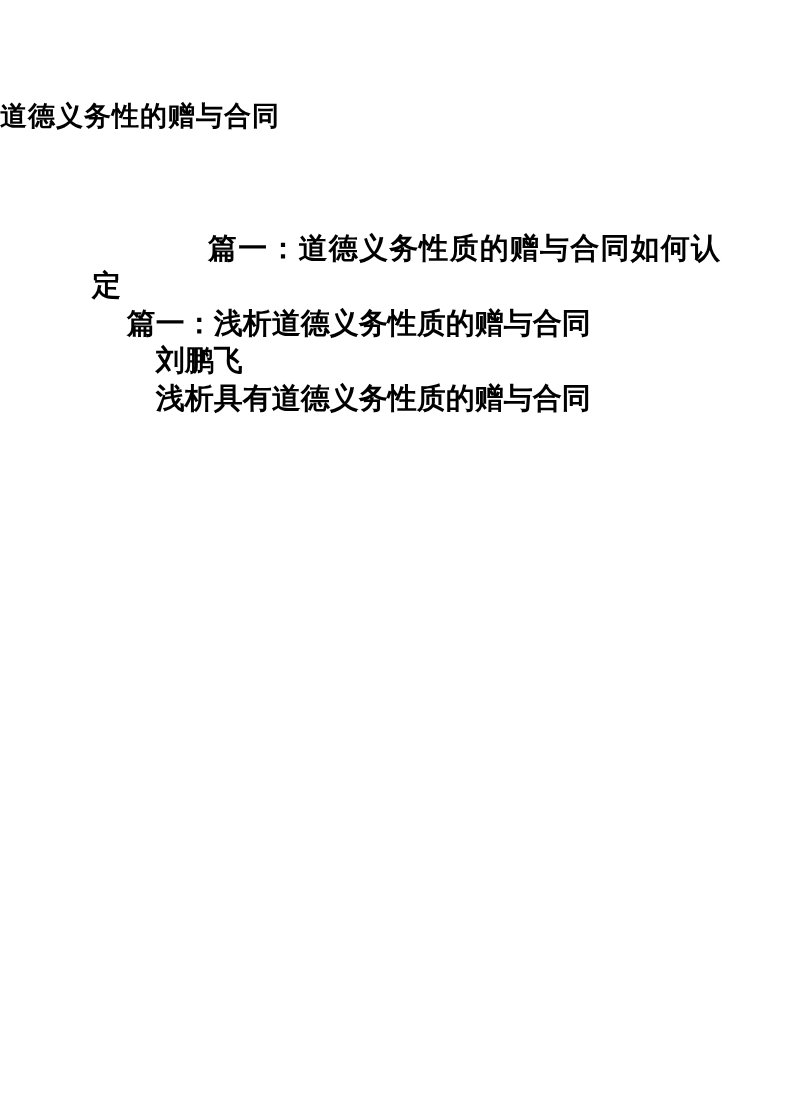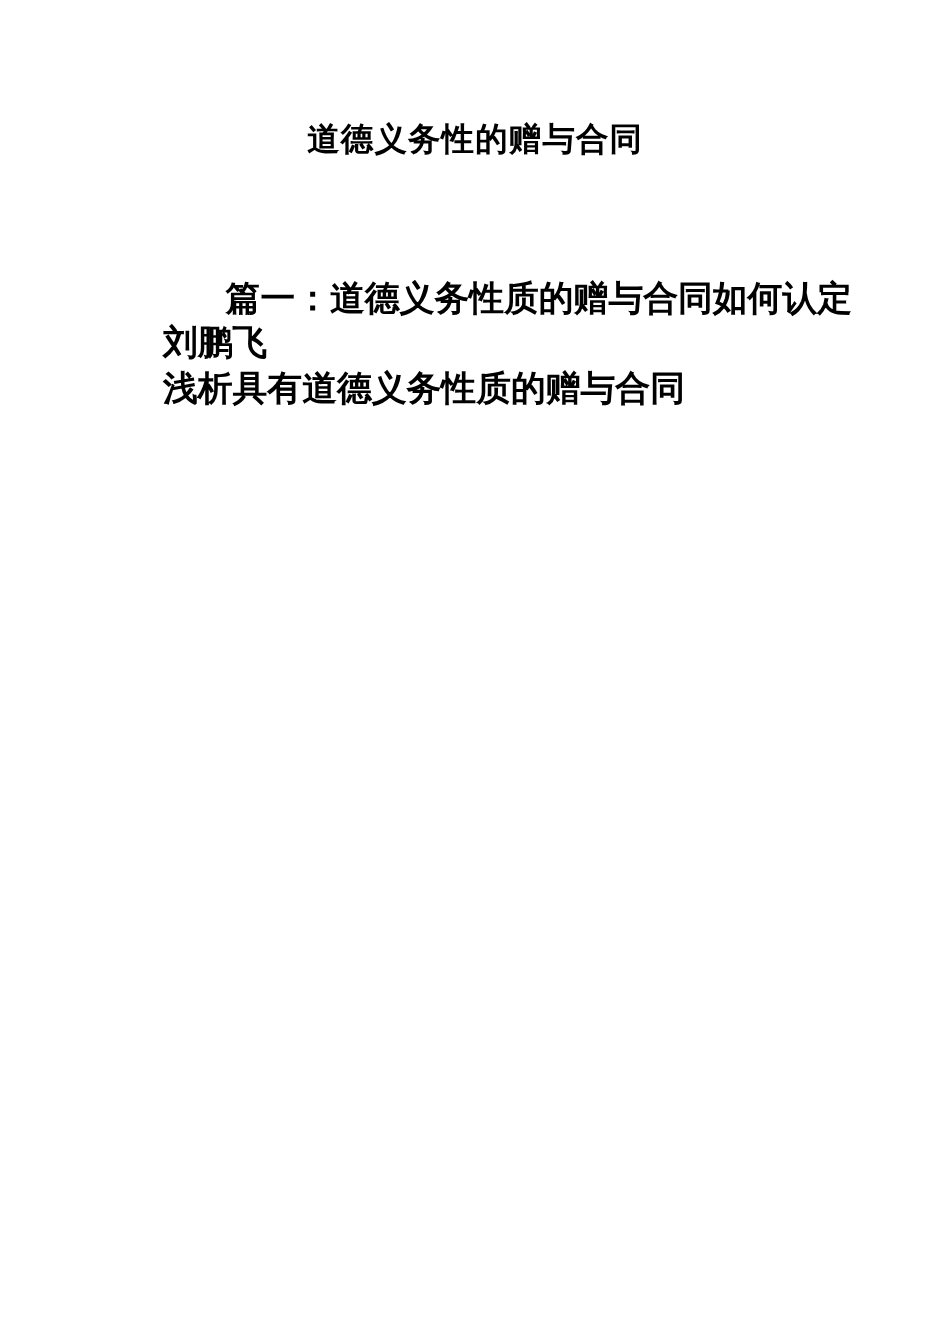--- a/index.html
+++ b/index.html
@@ -16,31 +16,32 @@
   }
   .page {
     position: relative;
     width: 792px;
     height: 1120px;
     box-sizing: border-box;
     padding: 0;
     background: #ffffff;
   }
   .doc-title {
-    text-align: center;
+    text-align: left;
     font-size: 27px;
     font-weight: bold;
     letter-spacing: 1px;
     margin: 0;
     padding-top: 98px;
   }
   .body-block {
     margin-top: 96px;
     padding-left: 72px;
     padding-right: 72px;
+    margin-left: 20px;
   }
   p.para {
     margin: 0;
     font-size: 29px;
     font-weight: bold;
     line-height: 1.29;
     text-align: justify;
     text-justify: inter-ideograph;
     letter-spacing: 0px;
   }
@@ -58,16 +59,17 @@
   }
 </style>
 </head>
 <body>
 
 <div class="page">
   <h1 class="doc-title">道德义务性的赠与合同</h1>
 
   <div class="body-block">
     <p class="para indent-big">篇一：道德义务性质的赠与合同如何认定</p>
+    <p class="para indent-small">篇一：浅析道德义务性质的赠与合同</p>
     <p class="para indent-med">刘鹏飞</p>
     <p class="para indent-med">浅析具有道德义务性质的赠与合同</p>
   </div>
 </div>
 
 </body></html>

